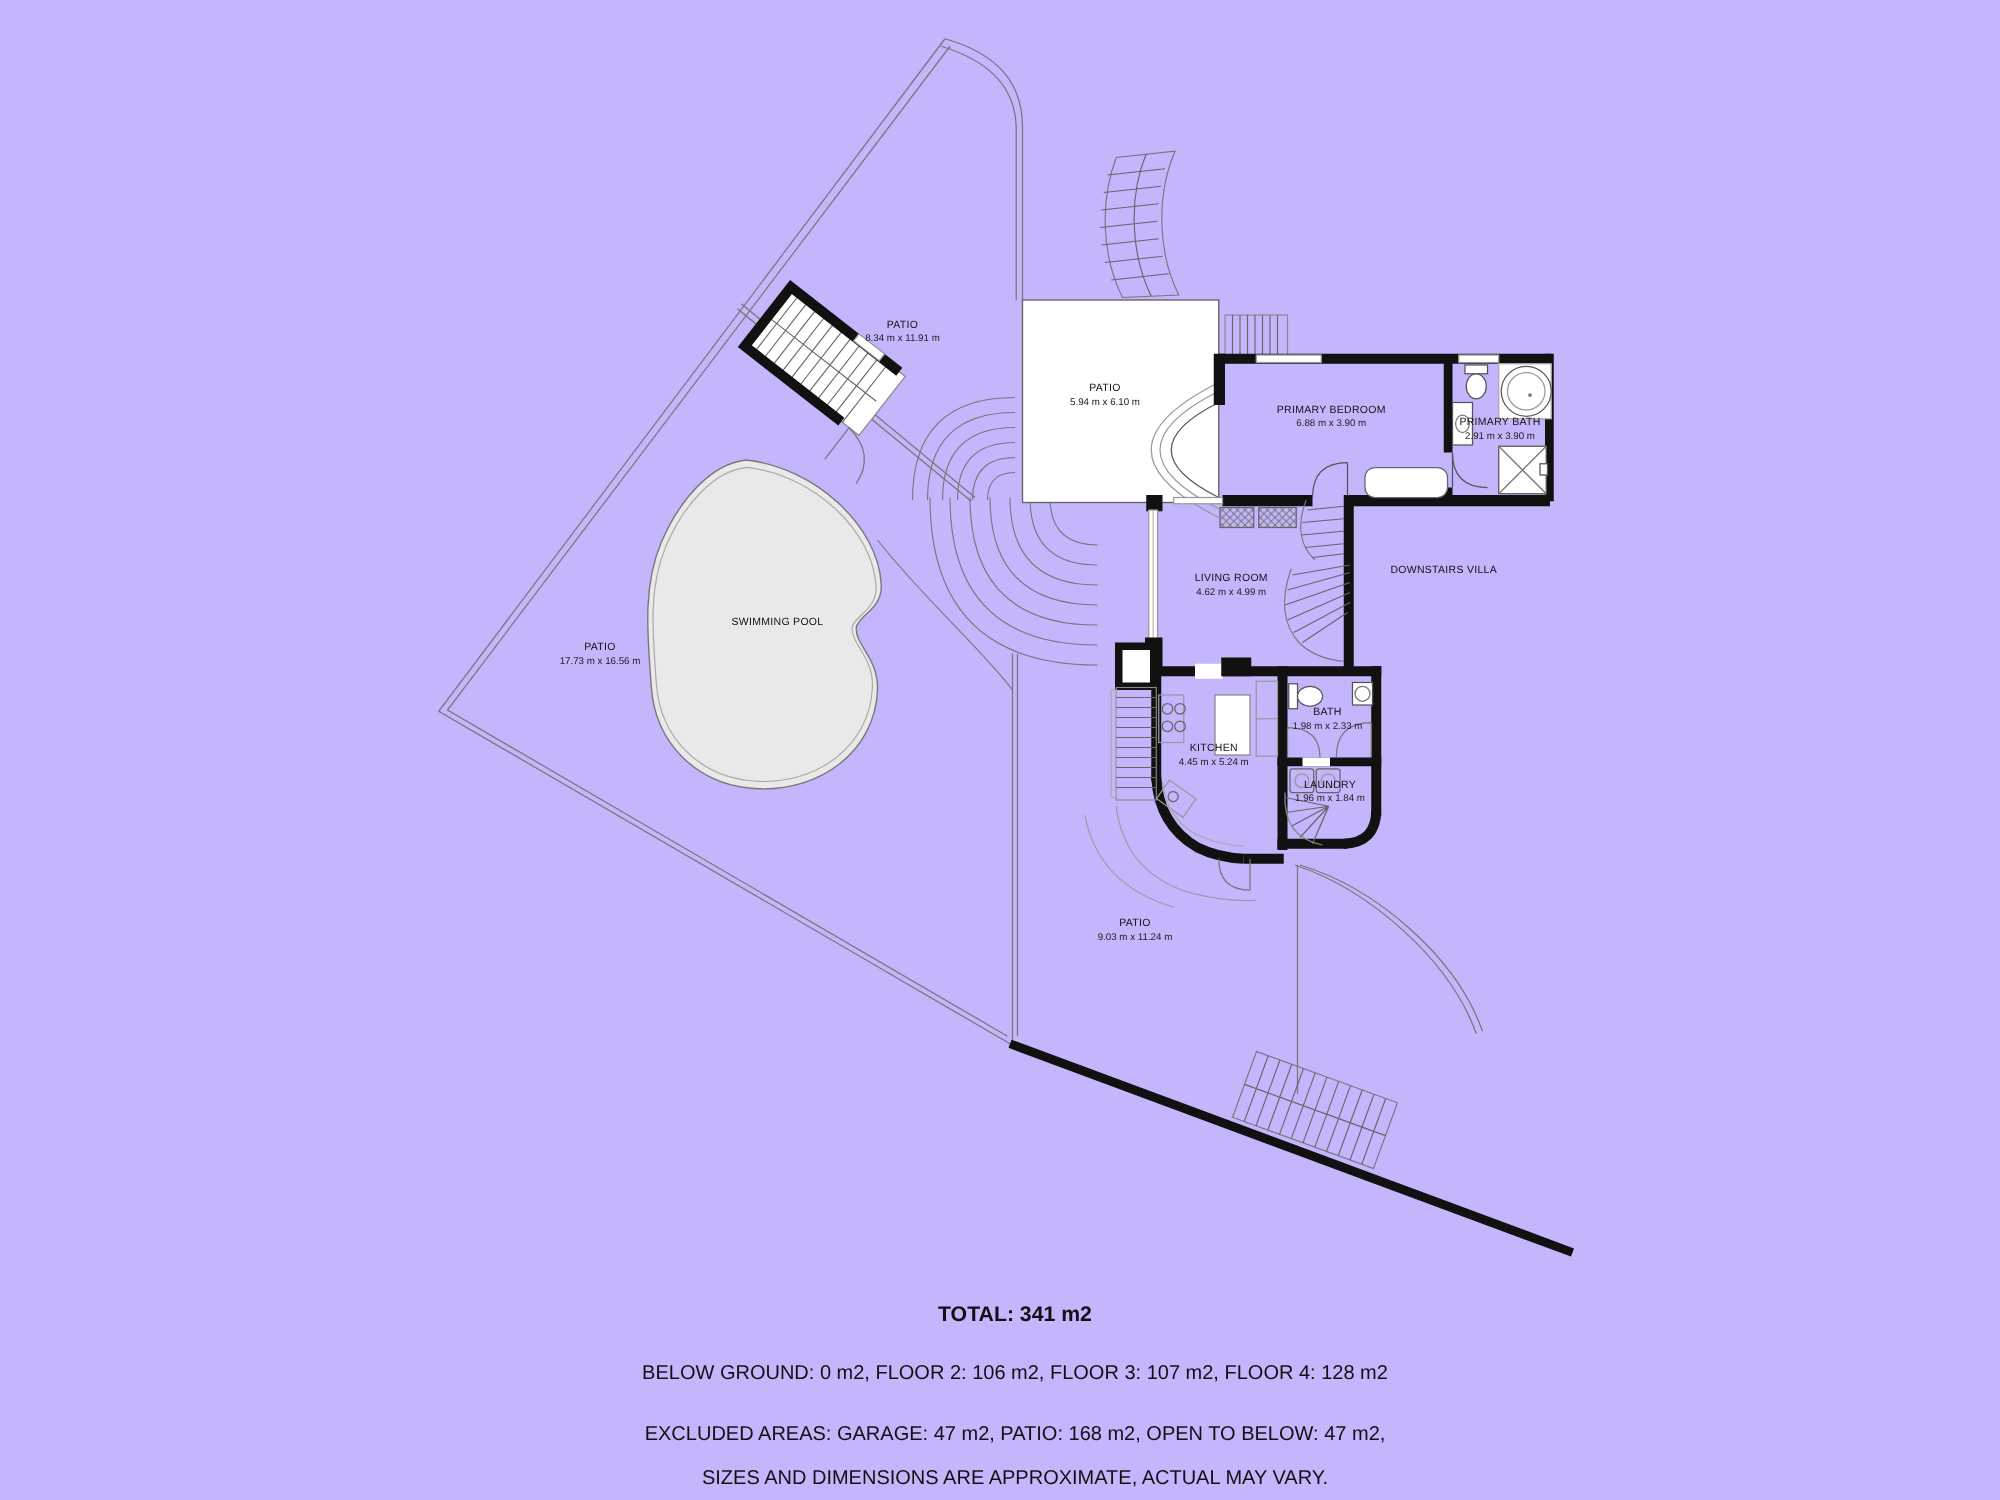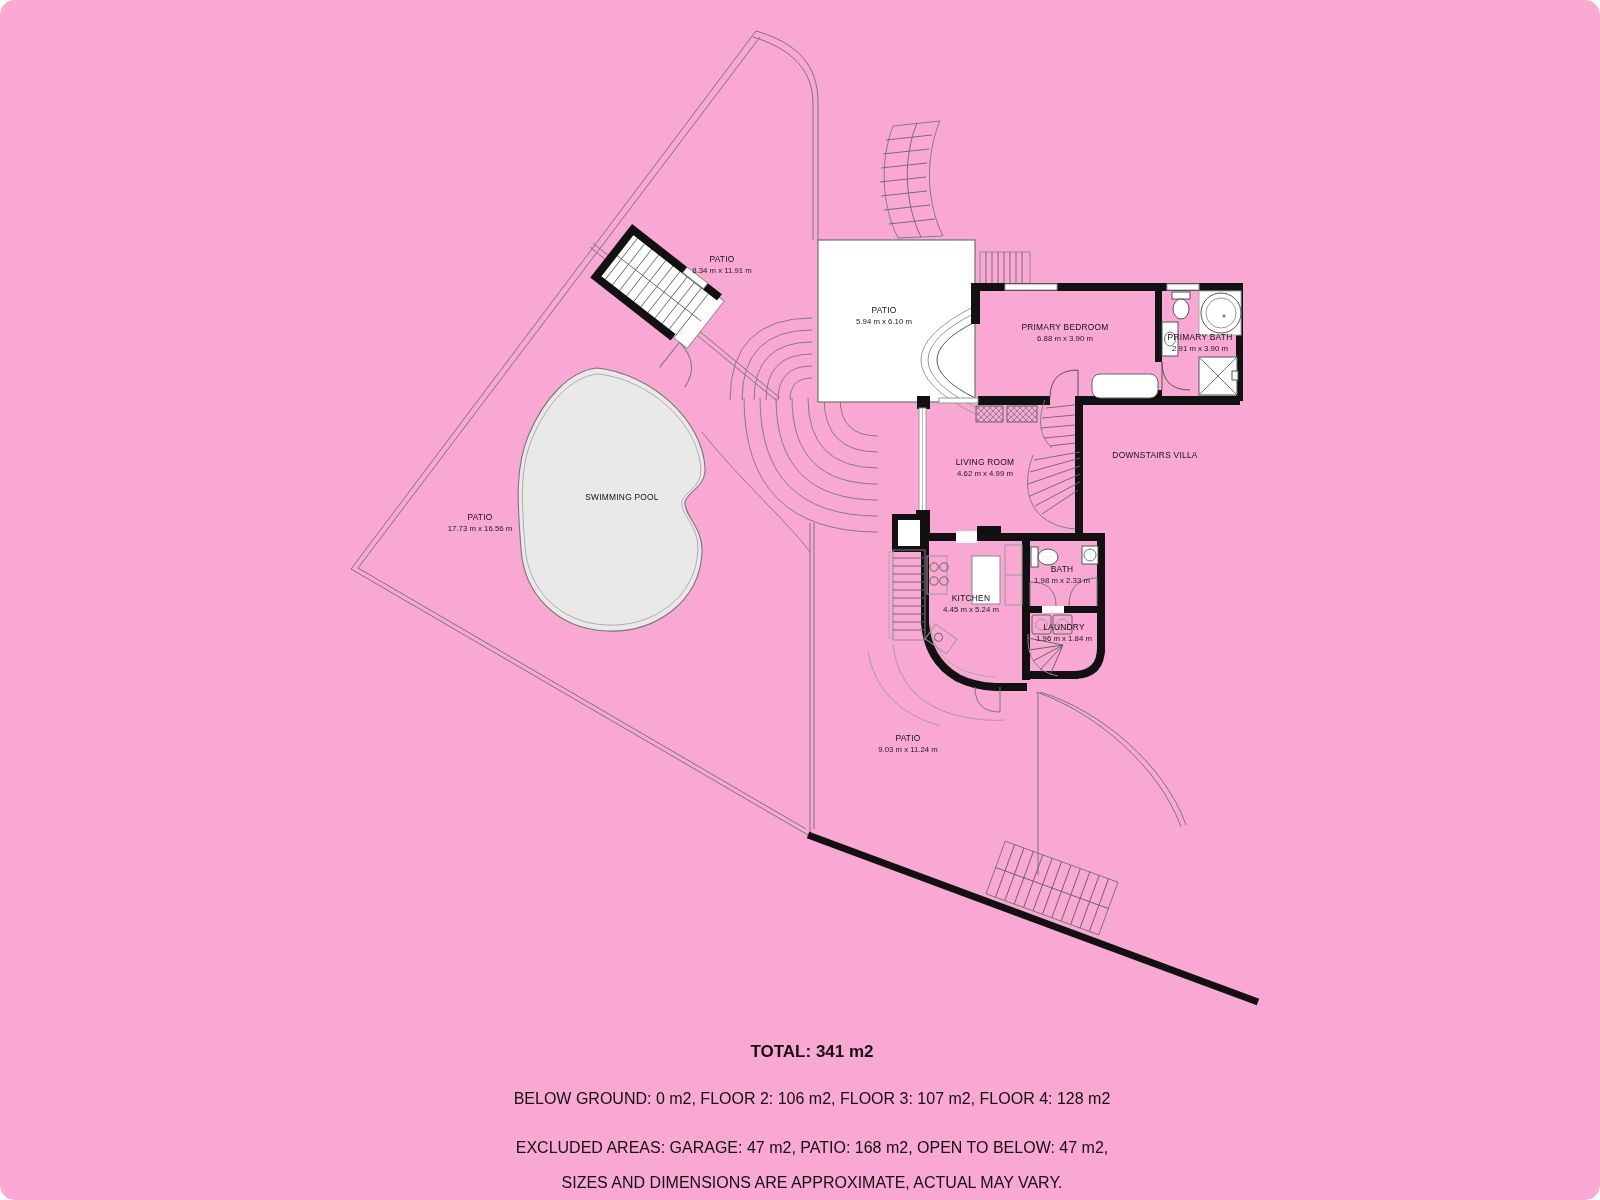--- a/index.html
+++ b/index.html
@@ -1,17 +1,17 @@
 <!DOCTYPE html>
 <html><head>
 <meta charset="utf-8">
 <style>
   html,body{margin:0;padding:0;background:#fff;}
-  .page{position:relative;width:1600px;height:1200px;background:#f9a8d4;overflow:hidden;
-        font-family:"Liberation Sans",sans-serif;border-radius:15px;}
+  .page{position:relative;width:1600px;height:1200px;background:#c4b5fd;overflow:hidden;
+        font-family:"Liberation Sans",sans-serif;}
   svg{position:absolute;top:0;left:0;}
   .lbl{font-family:"Liberation Sans",sans-serif;font-size:8.4px;fill:#111;text-anchor:middle;letter-spacing:.25px;}
   .dims{font-family:"Liberation Sans",sans-serif;font-size:7.8px;fill:#222;text-anchor:middle;}
   .footer{position:absolute;top:1042px;left:12px;width:1600px;text-align:center;color:#111;}
   .footer .total{font-size:17px;font-weight:bold;margin-bottom:7px;}
   .footer .line{font-size:16px;line-height:25px;margin-top:24px;}
   .footer .disclaimer{font-size:16px;margin-top:14px;}
 </style>
 </head>
 <body>

